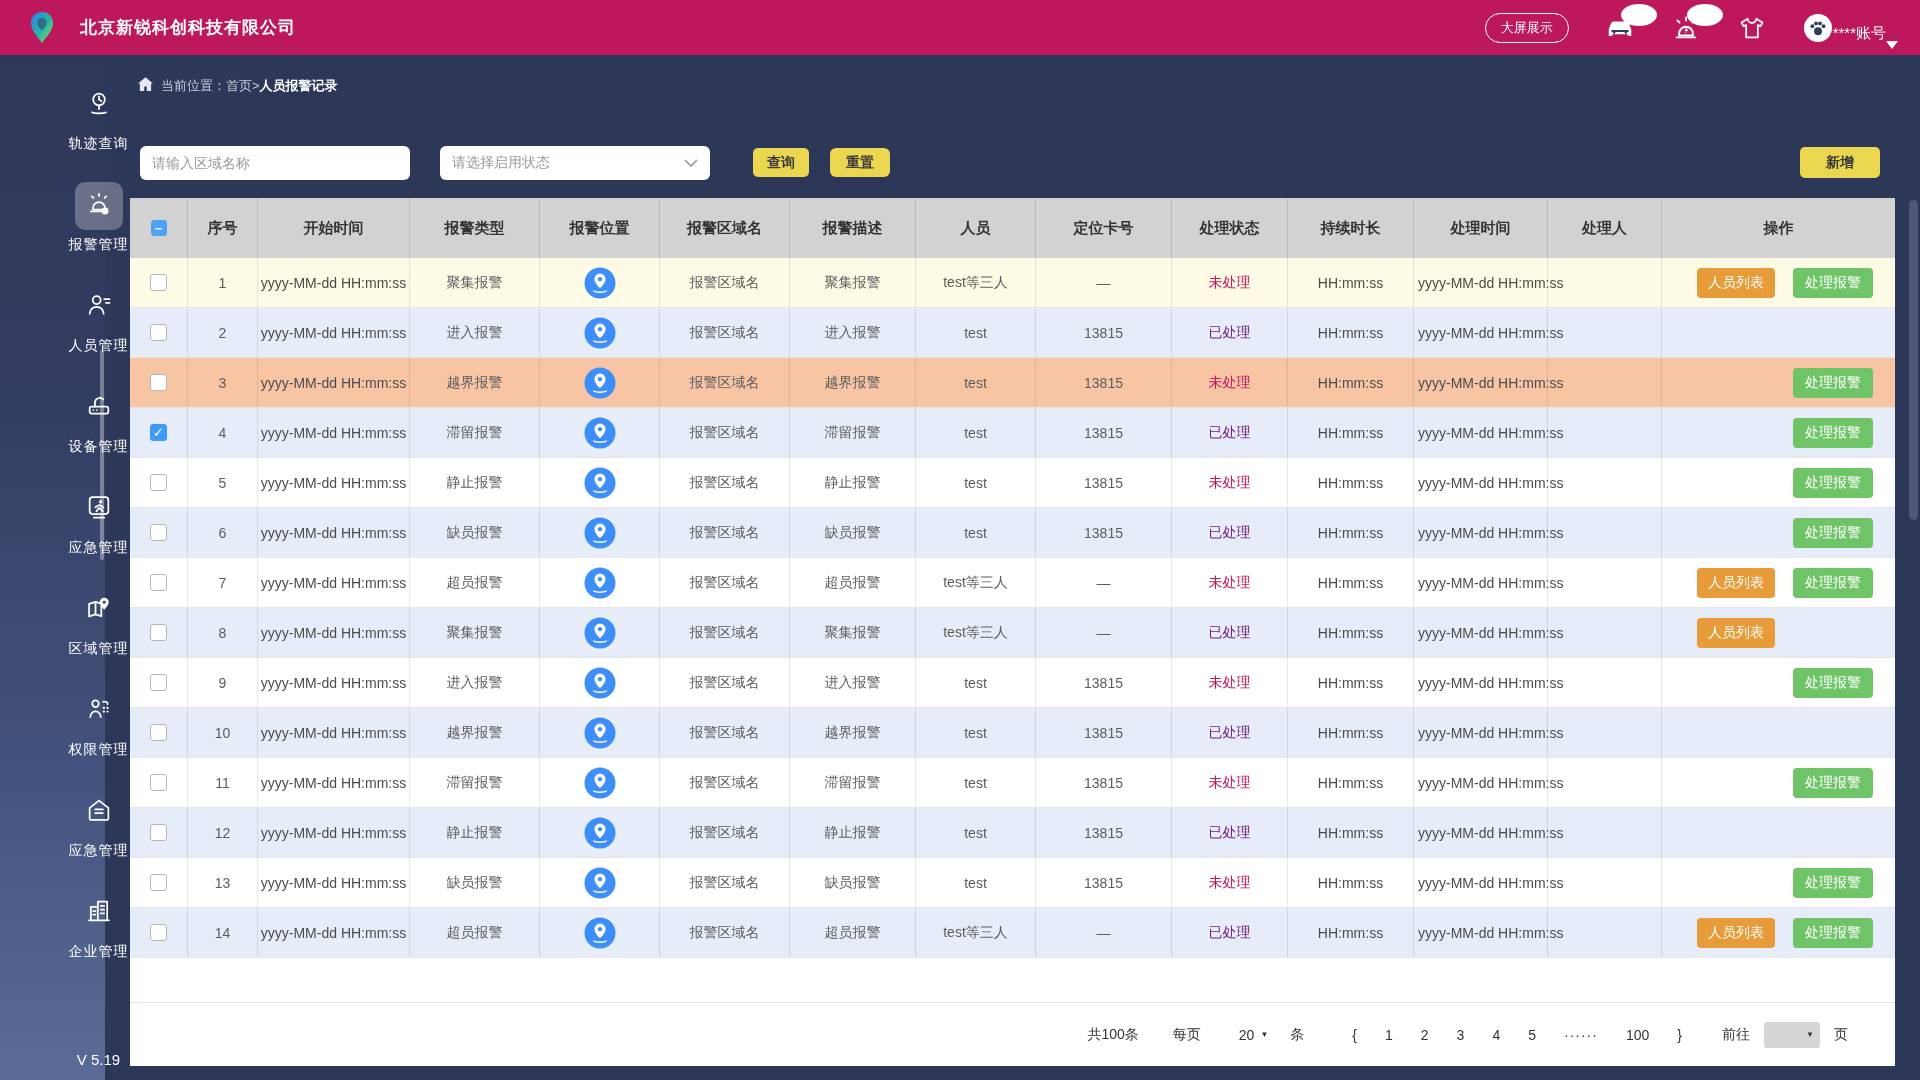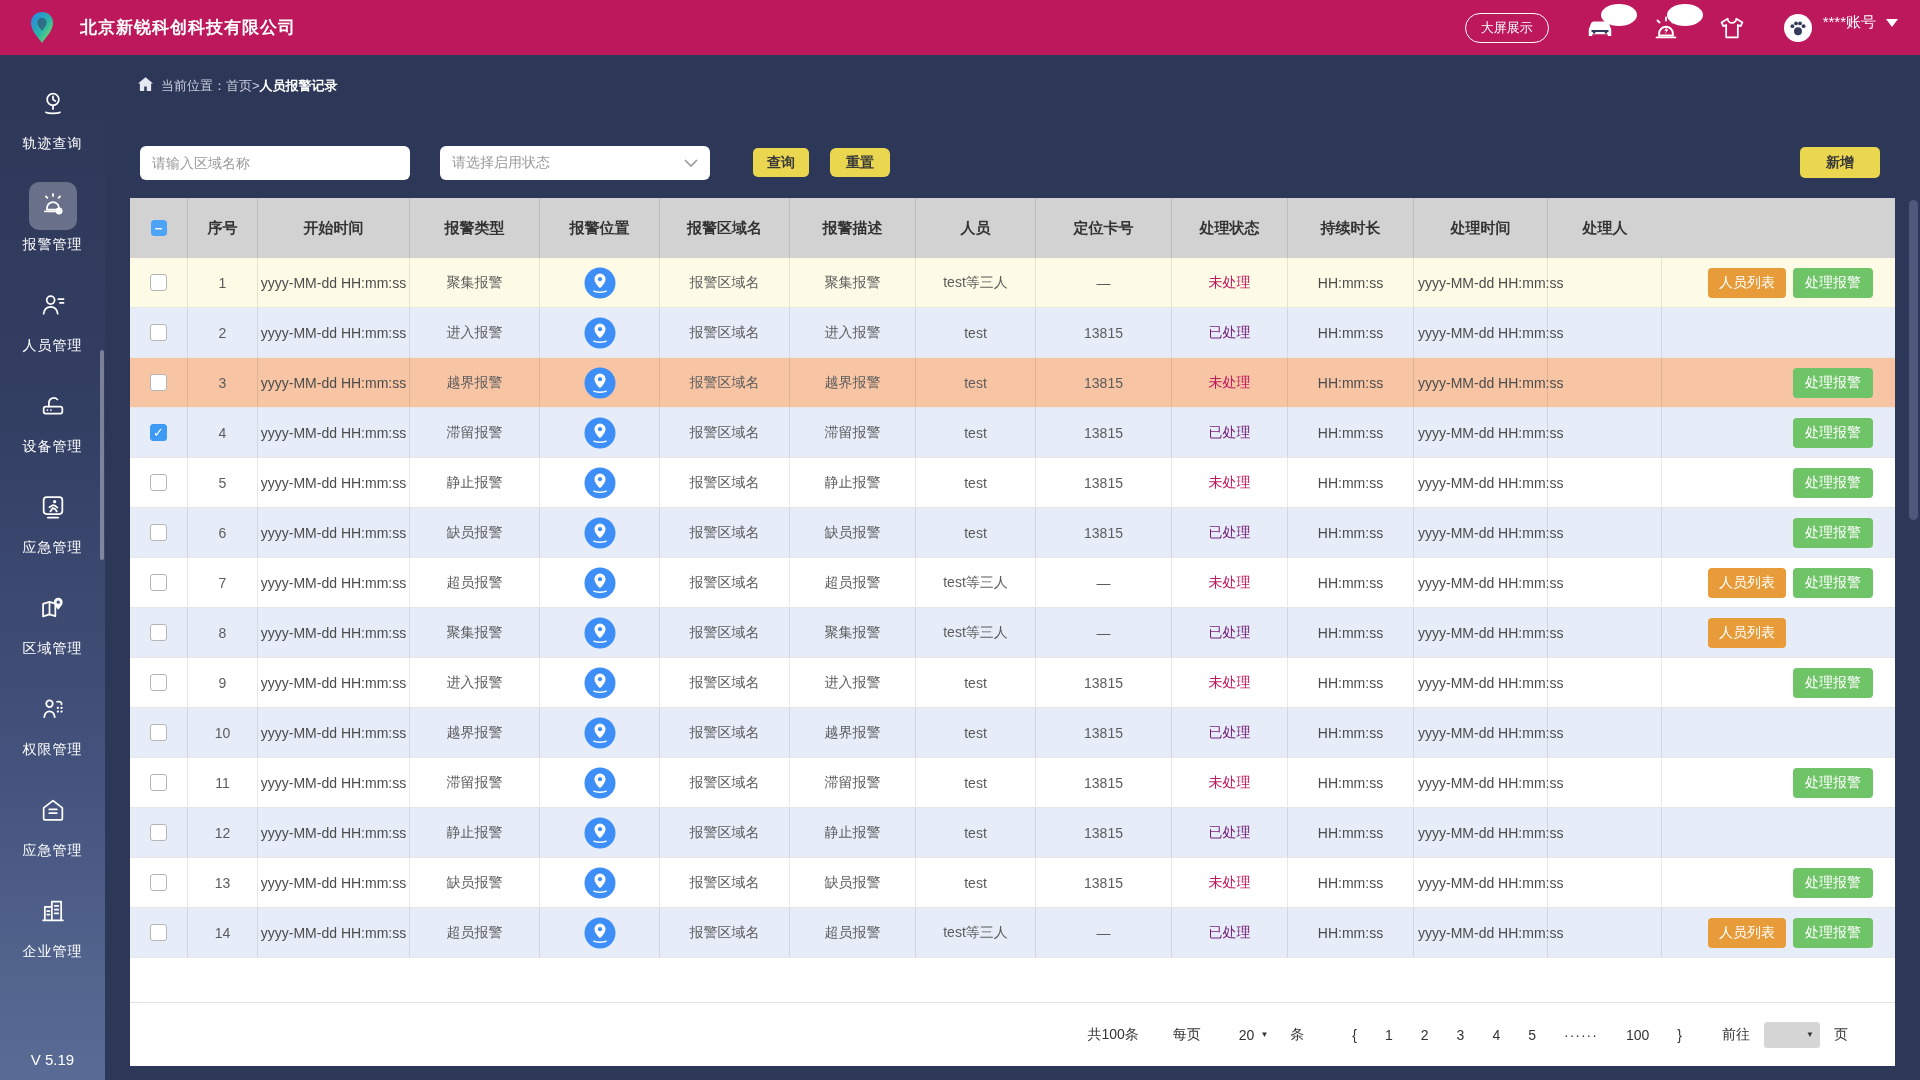--- a/index.html
+++ b/index.html
@@ -12,28 +12,28 @@
   .topbar { position:absolute; top:0; left:0; width:1920px; height:55px;
     background:#be185d; display:flex; align-items:center; padding:0 22px; z-index:5; }
   .logo { width:40px; height:40px; margin-right:18px; display:flex; align-items:center; justify-content:center; }
   .company { font-size:17px; font-weight:bold; letter-spacing:1px; }
   .top-right { margin-left:auto; display:flex; align-items:center; gap:36px; }
   .bigscreen-btn { border:1px solid #fff; border-radius:15px; background:transparent;
     color:#fff; font-size:13px; padding:5px 15px; cursor:pointer; font-family:inherit; }
   .ticon { position:relative; width:30px; height:30px; display:flex; align-items:center; justify-content:center; }
   .badge { position:absolute; top:-9px; left:16px; width:36px; height:22px;
     background:#fff; border-radius:50%; }
-  .account-group { display:flex; align-items:flex-start; gap:10px; }
+  .account-group { display:flex; align-items:flex-end; }
   .avatar { width:30px; height:30px; }
   .account-name { font-size:15px; }
   .chev-down { width:12px; height:8px; }
   
   .sidebar { position:absolute; top:55px; left:0; width:105px; height:1025px;
     background:linear-gradient(180deg,#2e3757 0%,#333e63 35%,#44537d 70%,#5a6c95 100%);
-    display:flex; flex-direction:column; align-items:flex-start; padding-top:26px; z-index:4; }
+    display:flex; flex-direction:column; align-items:flex-start; padding-top:26px; z-index:4;padding-left:46px; }
   .side-item { width:105px; height:101px; display:flex; flex-direction:column;
     align-items:center; justify-content:flex-start; cursor:pointer; }
   .side-icon-wrap { width:48px; height:48px; display:flex; align-items:center; justify-content:center;
     border-radius:10px; margin-bottom:6px; }
   .side-item.active .side-icon-wrap { background:rgba(255,255,255,.28); }
   .side-label { font-size:14px; color:#fff; letter-spacing:1px; }
   .side-version { position:absolute; bottom:12px; width:100%; text-align:center; font-size:15px; color:#fff; }
   .side-scrollbar { position:absolute; right:1px; top:295px; width:4px; height:210px;
     background:rgba(255,255,255,.35); border-radius:2px; }
   
@@ -76,21 +76,21 @@
   .status-done { color:#701a75; }
   .cb { width:17px; height:17px; border-radius:3px; background:#fff; border:1px solid #b5b5b5;
     display:flex; align-items:center; justify-content:center; cursor:pointer;
     font-size:13px; line-height:1; color:#fff; }
   .cb.checked { background:#3d9af5; border-color:#3d9af5; }
   .cb.indet { background:#4da3f6; border-color:#4da3f6; width:16px; height:16px; font-weight:bold; }
   .loc-btn { width:32px; height:32px; border:none; background:transparent; cursor:pointer; padding:0; }
   .ops-cell { position:relative; }
   .op-btn { position:absolute; top:10px; height:30px; border:none; border-radius:4px;
     color:#fff; font-size:14px; cursor:pointer; font-family:inherit; }
-  .op-person { left:46px; width:78px; background:#e79c39; }
+  .op-person { left:35px; width:78px; background:#e79c39; }
   .op-handle { left:131px; width:80px; background:#6fc467; }
   .tfiller { flex:1 1 auto; background:#fff; }
   
   .pagination { height:64px; border-top:1px solid #e2e2e2; background:#fff;
     display:flex; align-items:center; justify-content:flex-end; padding-right:47px;
     font-size:14px; color:#333; gap:0; }
   .pagination .sp { margin-right:38px; }
   .pp-select { display:flex; align-items:center; gap:6px; cursor:pointer; margin-right:22px; }
   .tri { font-size:8px; color:#333; }
   .pager { display:flex; align-items:center; gap:28px; margin-right:40px; }
@@ -307,20 +307,21 @@
       <div class="tcell">报警类型</div>
       <div class="tcell">报警位置</div>
       <div class="tcell">报警区域名</div>
       <div class="tcell">报警描述</div>
       <div class="tcell">人员</div>
       <div class="tcell">定位卡号</div>
       <div class="tcell">处理状态</div>
       <div class="tcell">持续时长</div>
       <div class="tcell">处理时间</div>
       <div class="tcell">处理人</div>
+      <div class="tcell">操作</div>
     </div>
   <div id="tbody">
       <div class="trow tbody-row bg-yellow">
    <div class="tcell">
           <span class="cb"></span>
         </div>
    <div class="tcell">1</div>
    <div class="tcell cell-time">yyyy-MM-dd HH:mm:ss</div>
    <div class="tcell">聚集报警</div>
    <div class="tcell">

